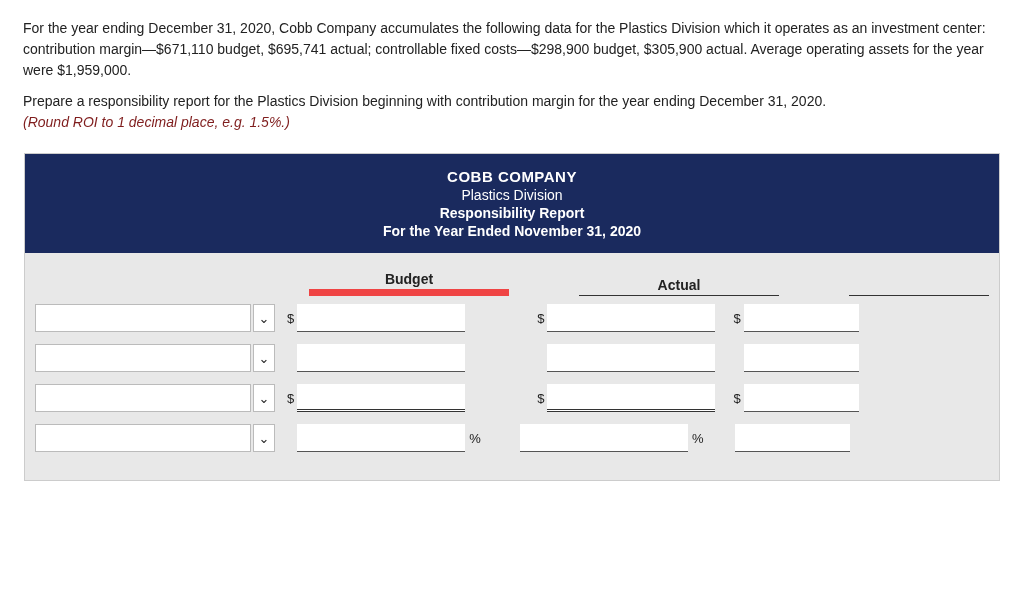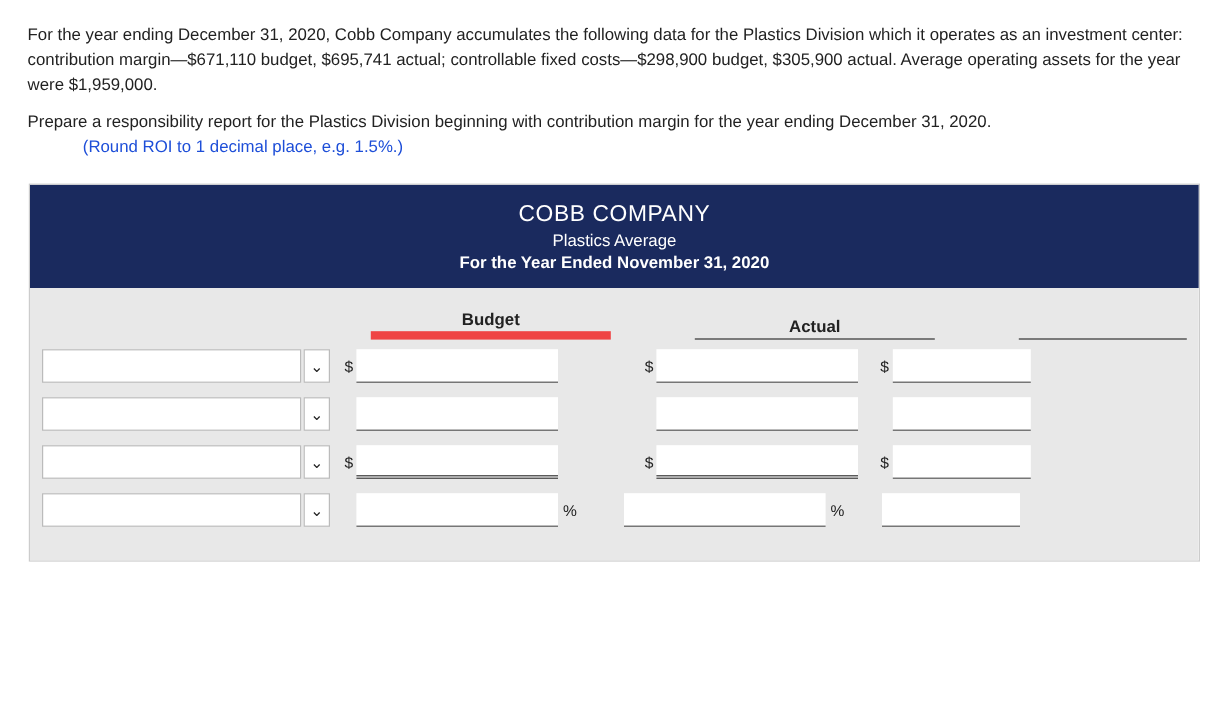--- a/index.html
+++ b/index.html
@@ -15,41 +15,41 @@
     .top-text {
       padding: 18px 24px 10px 23px;
       line-height: 1.5;
     }
 
     .top-text p {
       margin-bottom: 10px;
     }
 
     .round-note {
-      color: #1d4ed8;
+      color: #7f1d1d;
+      font-style: italic;
       font-weight: 500;
-      margin-left: 46px;
     }
 
     .report-container {
       margin: 0 24px;
       border: 1px solid #ccc;
       overflow: hidden;
     }
 
     .report-header {
       background: #1a2a5e;
       color: #fff;
       text-align: center;
       padding: 14px 10px;
     }
 
     .report-header .company-name {
-      font-weight: normal;
-      font-size: 19px;
+      font-weight: bold;
+      font-size: 15px;
       letter-spacing: 0.5px;
     }
 
     .report-header .division-name {
       font-size: 14px;
       margin-top: 2px;
     }
 
     .report-header .report-title {
       font-weight: bold;
@@ -204,21 +204,22 @@
   <p>
     <span>Prepare a responsibility report for the Plastics Division beginning with contribution margin for the year ending December 31, 2020.</span><br>
     <span class="round-note">(Round ROI to 1 decimal place, e.g. 1.5%.)</span>
   </p>
 </div>
 
 <div class="report-container">
 
   <div class="report-header">
     <div class="company-name">COBB COMPANY</div>
-    <div class="division-name">Plastics Average</div>
+    <div class="division-name">Plastics Division</div>
+    <div class="report-title">Responsibility Report</div>
     <div class="report-period">For the Year Ended November 31, 2020</div>
   </div>
 
   <div class="report-body">
 
     <div class="col-headers">
       <div class="col-header-budget">Budget</div>
       <div class="col-header-actual">Actual</div>
       <div class="col-header-diff"></div>
     </div>

